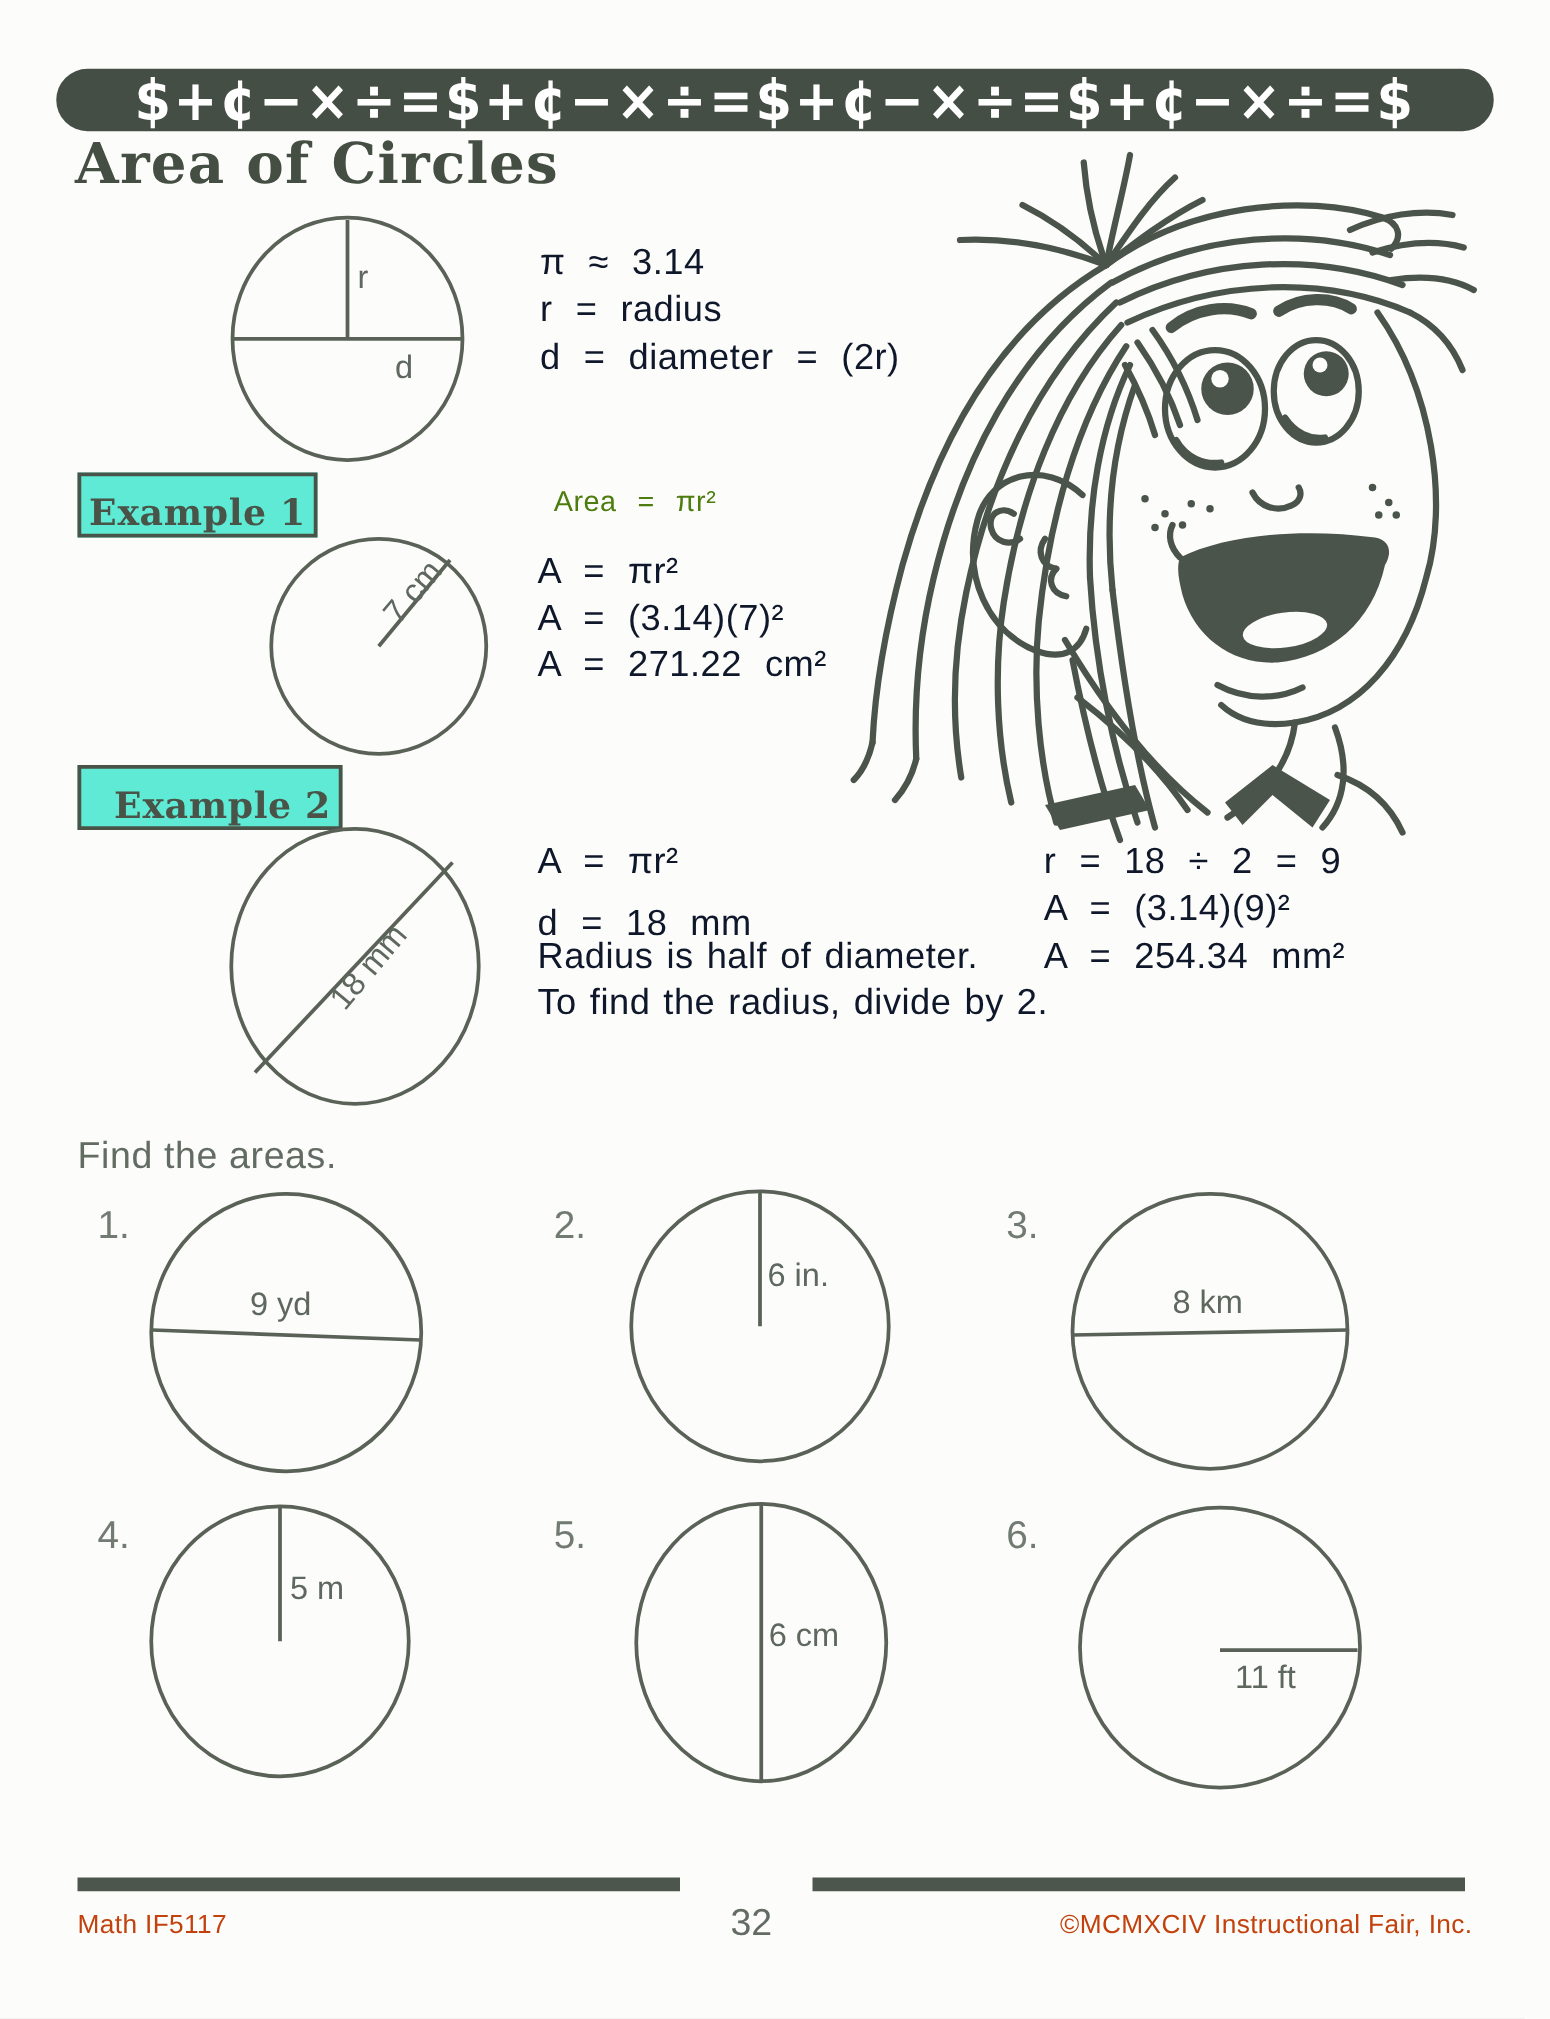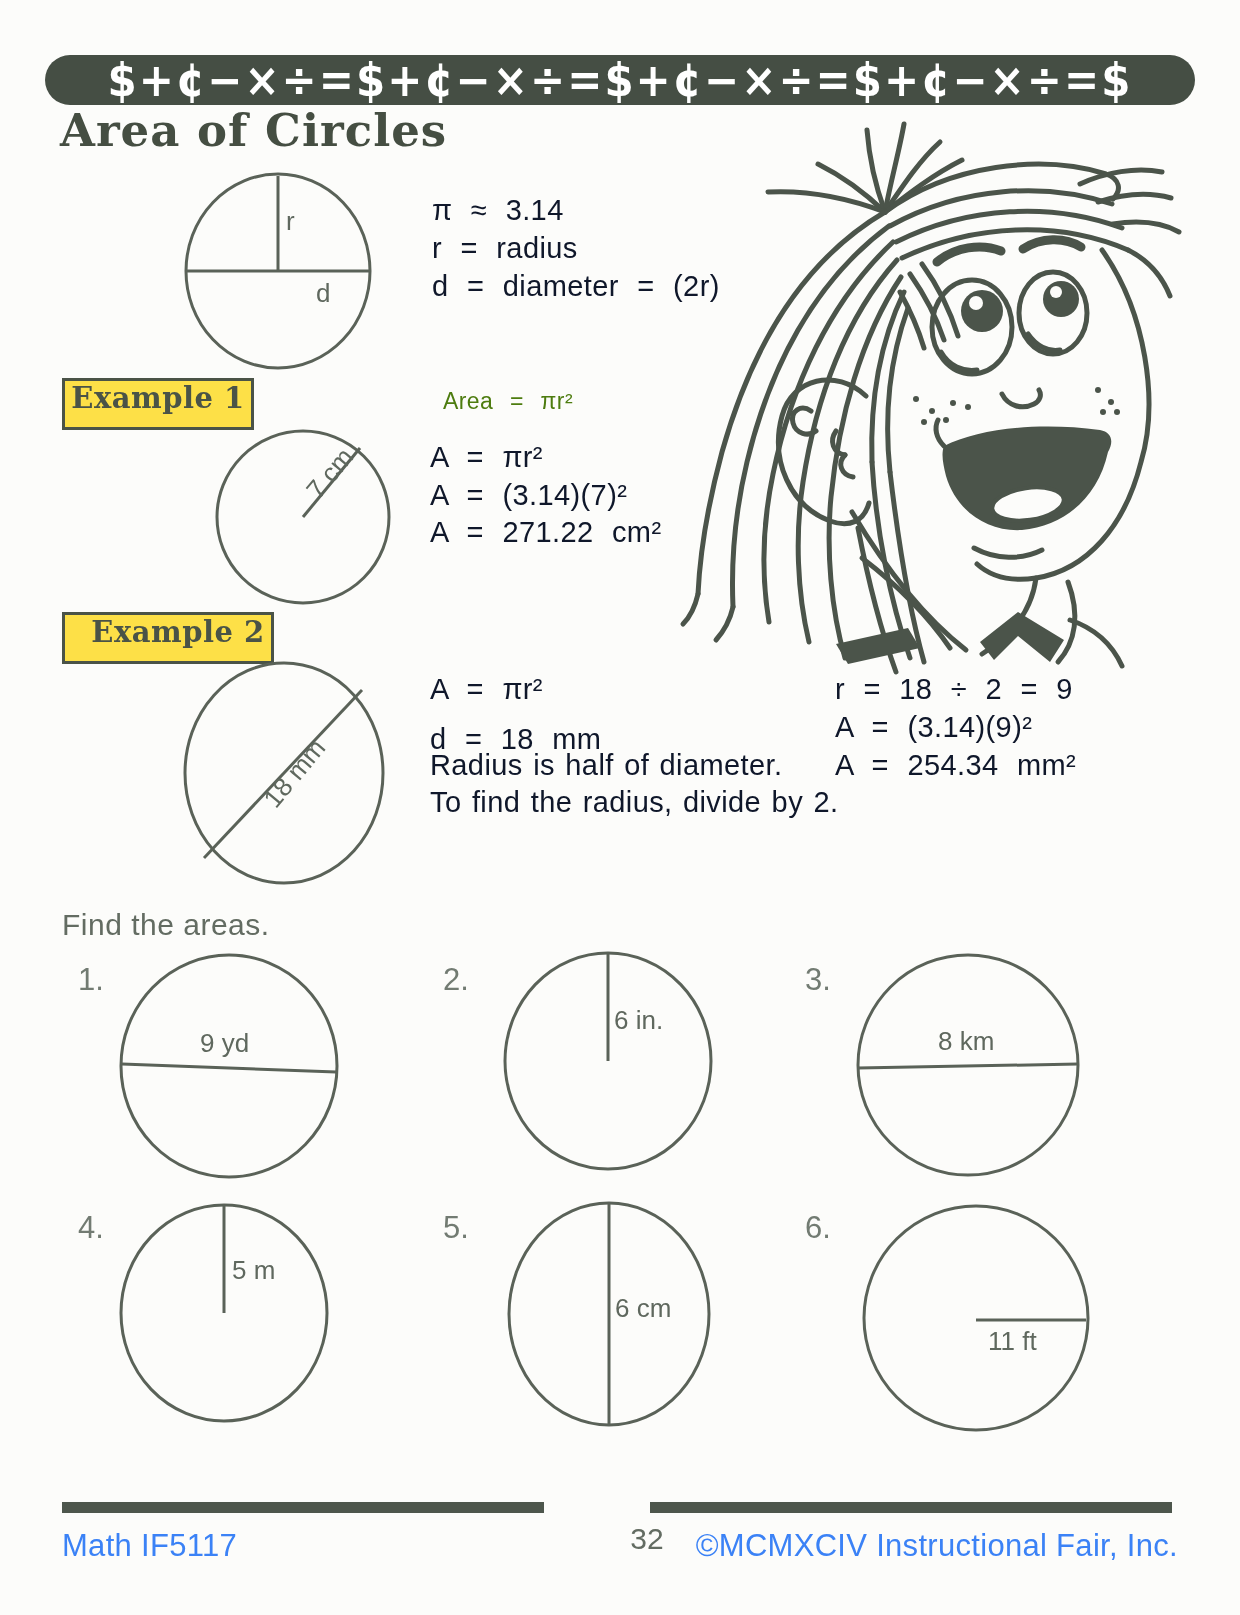--- a/index.html
+++ b/index.html
@@ -21,30 +21,30 @@
   .title{
     left:60px;top:104px;font-family:"DejaVu Serif","Liberation Serif",serif;
     font-weight:bold;font-size:45px;color:#454e42;letter-spacing:1px;
   }
   .eq{color:#0f172a;font-size:29px;word-spacing:10px;letter-spacing:.4px;white-space:nowrap;}
   .eq.bold{font-weight:normal;color:#4d7c0f;font-size:23px;}
   .circ-label{color:#5f685e;font-size:26px;white-space:nowrap;}
   .rot{transform:rotate(-50deg);transform-origin:center center;}
   .example-box{
     width:186px;height:46px;border:3px solid #4a5347;display:flex;
-    align-items:flex-start;justify-content:center;background:#fde047;
+    align-items:flex-end;justify-content:center;background:#5eead4;
   }
   .example-box span{
     font-family:"DejaVu Serif","Liberation Serif",serif;font-weight:bold;
     font-size:29px;color:#4a5347;letter-spacing:.5px;
   }
   .instruction{color:#636c62;font-size:30px;letter-spacing:.5px;}
   .prob-num{color:#727b72;font-size:31px;}
   .footer-bar{height:11px;background:#4d564c;}
-  .footer-text{color:#3b82f6;font-size:31px;letter-spacing:.3px;white-space:nowrap;}
+  .footer-text{color:#c2410c;font-size:21px;letter-spacing:.3px;white-space:nowrap;}
   .page-num{color:#636c62;font-size:30px;}
   svg{display:block;}
 </style>
 </head>
 <body>
 
 <div class="page">
 
   <div class="abs banner">
     <span>$+¢−×÷=$+¢−×÷=$+¢−×÷=$+¢−×÷=$</span>
@@ -220,16 +220,16 @@
   <div class="abs prob-num" style="left:805px;top:1210px;">6.</div>
   <svg class="abs" style="left:862px;top:1202px;" width="228" height="232" viewBox="0 0 228 232">
     <circle cx="114" cy="116" r="112" fill="none" stroke="#5a6258" stroke-width="3"></circle>
     <line x1="114" y1="118" x2="224" y2="118" stroke="#5a6258" stroke-width="3"></line>
   </svg>
   <div class="abs circ-label" style="left:988px;top:1326px;">11 ft</div>
 
   <div class="abs footer-bar" style="left:62px;top:1502px;width:482px;"></div>
   <div class="abs footer-bar" style="left:650px;top:1502px;width:522px;"></div>
   <div class="abs footer-text" style="left:62px;top:1528px;">Math IF5117</div>
-  <div class="abs page-num" style="left:607px;top:1522px;width:80px;text-align:center;">32</div>
+  <div class="abs page-num" style="left:561px;top:1522px;width:80px;text-align:center;">32</div>
   <div class="abs footer-text" style="right:62px;top:1528px;text-align:center;">©MCMXCIV Instructional Fair, Inc.</div>
 
 </div>
 
 </body></html>

